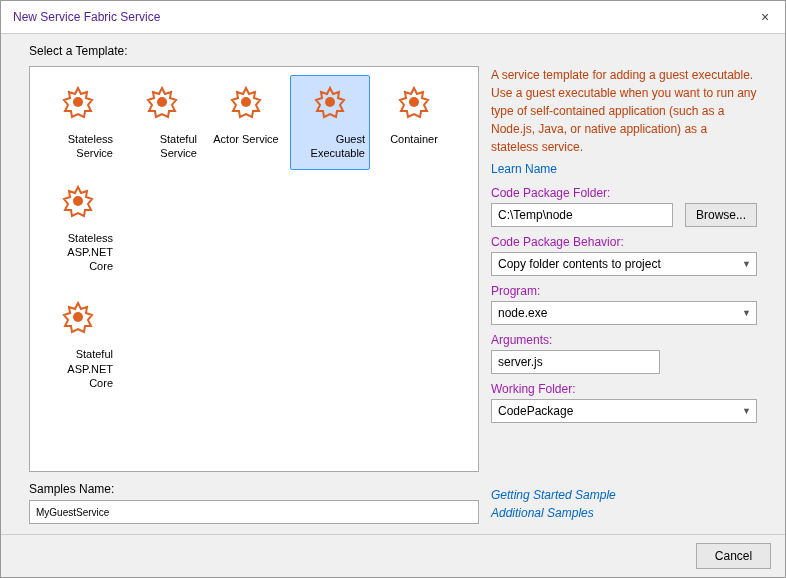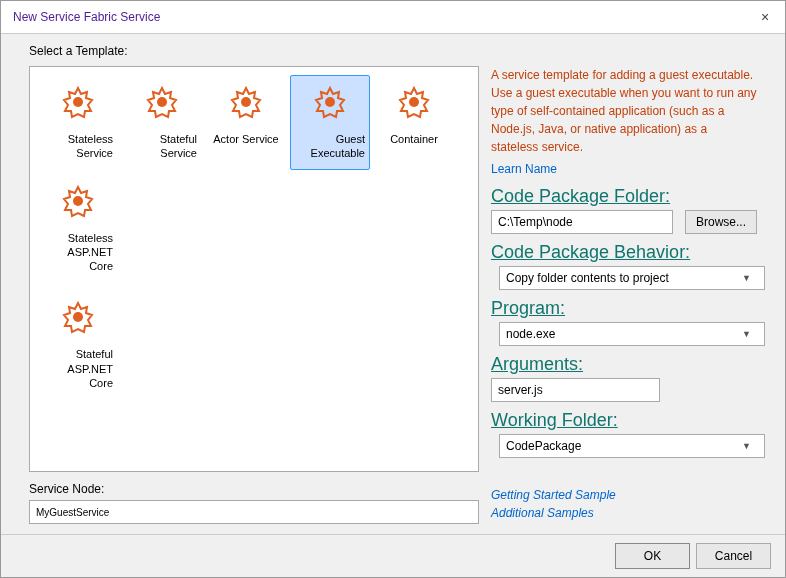--- a/index.html
+++ b/index.html
@@ -140,25 +140,24 @@
       text-decoration: none;
       font-size: 12px;
       cursor: pointer;
       margin-bottom: 10px;
       display: inline-block;
     }
     .form-group {
       margin-bottom: 8px;
     }
     .form-label {
-      font-size: 18px;
-      color: #0f766e;
+      font-size: 12px;
+      color: #a21caf;
       margin-bottom: 3px;
       display: block;
-      text-decoration: underline;
     }
     .input-row {
       display: flex;
       gap: 12px;
     }
     .form-input {
       flex: 1;
       height: 24px;
       border: 1px solid #aaa;
       padding: 2px 6px;
@@ -179,21 +178,20 @@
       height: 24px;
       border: 1px solid #aaa;
       padding: 2px 6px;
       font-size: 12px;
       outline: none;
       background: #fff;
       appearance: none;
       -webkit-appearance: none;
       cursor: pointer;
       position: relative;
-      margin-left: 8px;
     }
     .select-wrapper {
       position: relative;
     }
     .select-wrapper::after {
       content: '▼';
       position: absolute;
       right: 6px;
       top: 50%;
       transform: translateY(-50%);
@@ -328,21 +326,21 @@
                   <circle cx="18" cy="18" r="5" fill="#e06020"></circle>
                 </svg>
               </div>
               <span class="template-label">Stateful ASP.NET Core</span>
             </div>
 
           </div>
         </div>
 
         <div class="service-name-section">
-          <div class="service-name-label">Service Node:</div>
+          <div class="service-name-label">Samples Name:</div>
           <input class="service-name-input" type="text" value="MyGuestService" style="">
         </div>
       </div>
 
       <div class="right-panel">
         <p class="description-text">A service template for adding a guest executable. Use a guest executable when you want to run any type of self-contained application (such as a Node.js, Java, or native application) as a stateless service.</p>
         <a class="learn-more-link">Learn Name</a>
 
         <div class="form-group">
           <label class="form-label">Code Package Folder:</label>
@@ -389,16 +387,15 @@
 
         <div class="samples-section">
           <a class="sample-link">Getting Started Sample</a>
           <a class="sample-link">Additional Samples</a>
         </div>
       </div>
     </div>
   </div>
 
   <div class="bottom-bar">
-    <button class="dialog-btn primary">OK</button>
     <button class="dialog-btn">Cancel</button>
   </div>
 </div>
 
 </body></html>

